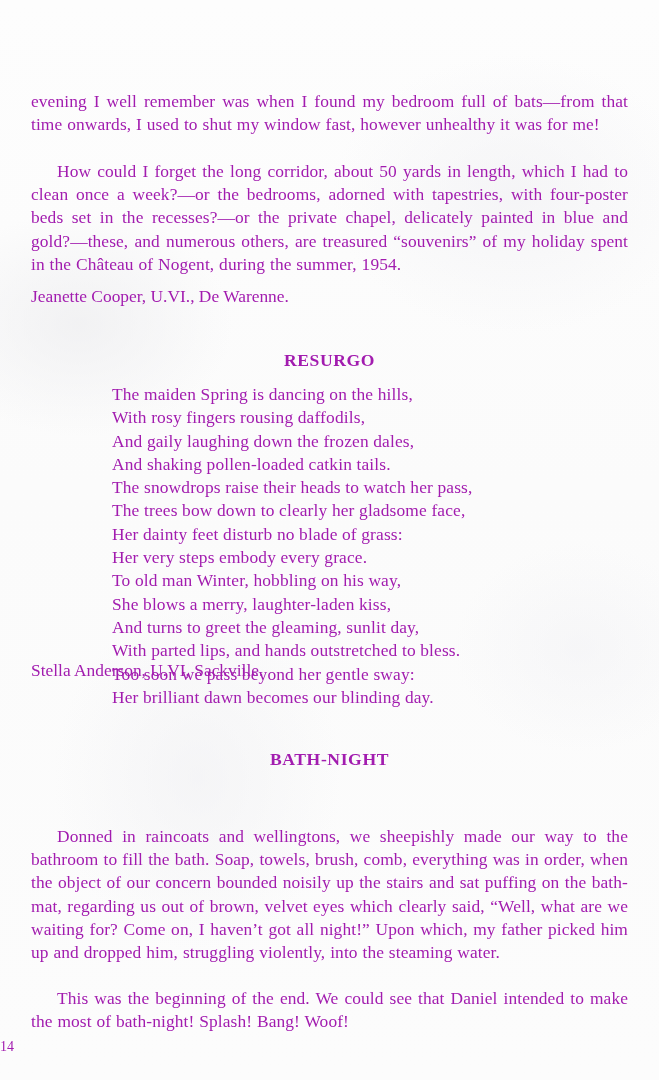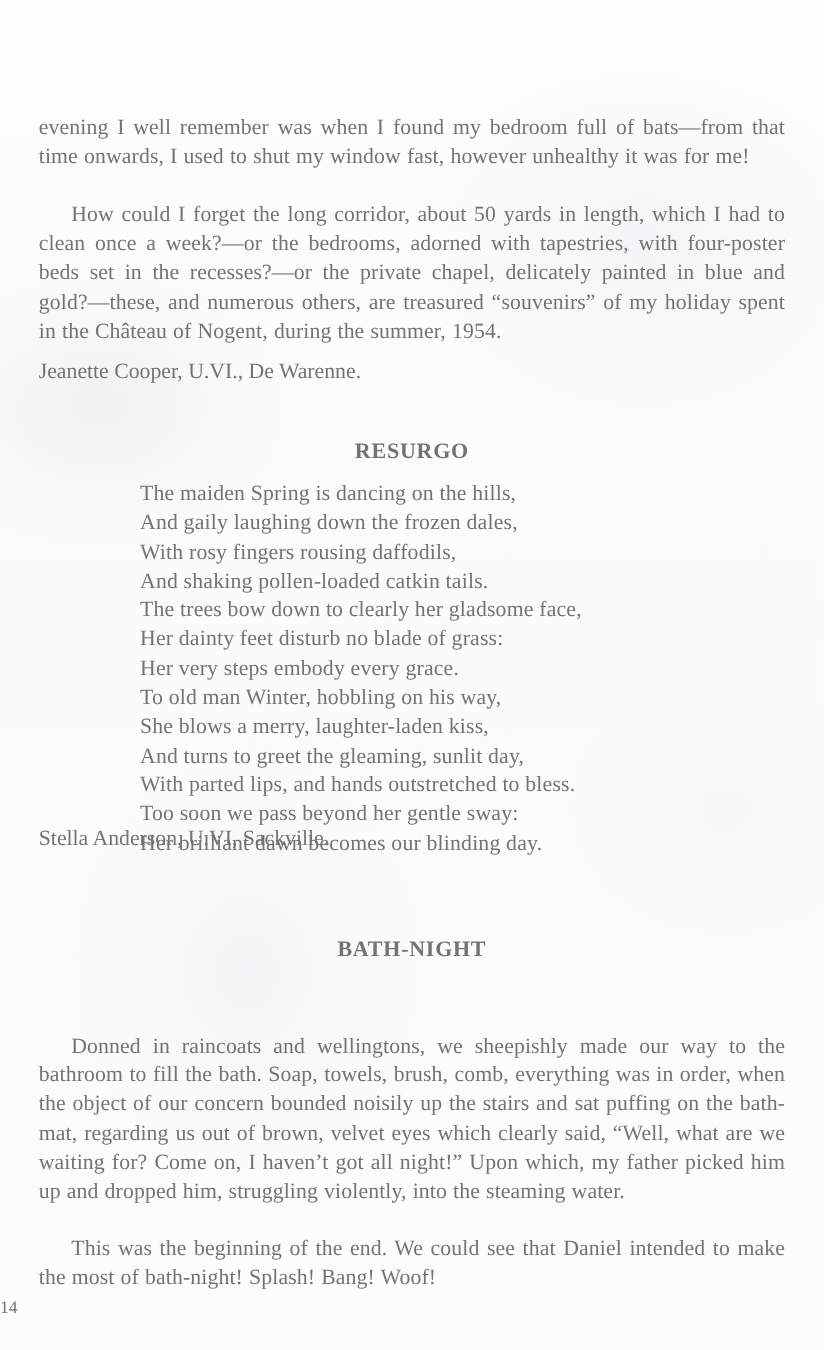--- a/index.html
+++ b/index.html
@@ -11,21 +11,21 @@
   body {
     font-family: "Liberation Serif", "DejaVu Serif", serif;
   }
   .page {
     position: relative;
     width: 659px;
     height: 1080px;
     margin: 0 auto;
     background: #fcfcfc;
     overflow: hidden;
-    color: #737373;
+    color: #a21caf;
   }
   
   .page::before {
     content: "";
     position: absolute;
     inset: 0;
     pointer-events: none;
     background:
       radial-gradient(ellipse 220px 160px at 12% 30%, rgba(238,238,240,0.75), rgba(255,255,255,0) 70%),
       radial-gradient(ellipse 260px 200px at 78% 18%, rgba(240,240,243,0.6), rgba(255,255,255,0) 70%),
@@ -117,23 +117,24 @@
       <p class="attrib">Jeanette Cooper, U.VI., De Warenne.</p>
     </div>
 
     <div class="block" style="top:349px;">
       <h2 class="heading">RESURGO</h2>
     </div>
 
     <div class="block" style="top:383px;">
       <ul class="poem">
         <li>The maiden Spring is dancing on the hills,</li>
+        <li>With rosy fingers rousing daffodils,</li>
         <li>And gaily laughing down the frozen dales,</li>
-        <li>With rosy fingers rousing daffodils,</li>
         <li>And shaking pollen-loaded catkin tails.</li>
+        <li>The snowdrops raise their heads to watch her pass,</li>
         <li>The trees bow down to clearly her gladsome face,</li>
         <li>Her dainty feet disturb no blade of grass:</li>
         <li>Her very steps embody every grace.</li>
         <li>To old man Winter, hobbling on his way,</li>
         <li>She blows a merry, laughter-laden kiss,</li>
         <li>And turns to greet the gleaming, sunlit day,</li>
         <li>With parted lips, and hands outstretched to bless.</li>
         <li>Too soon we pass beyond her gentle sway:</li>
         <li>Her brilliant dawn becomes our blinding day.</li>
       </ul>

